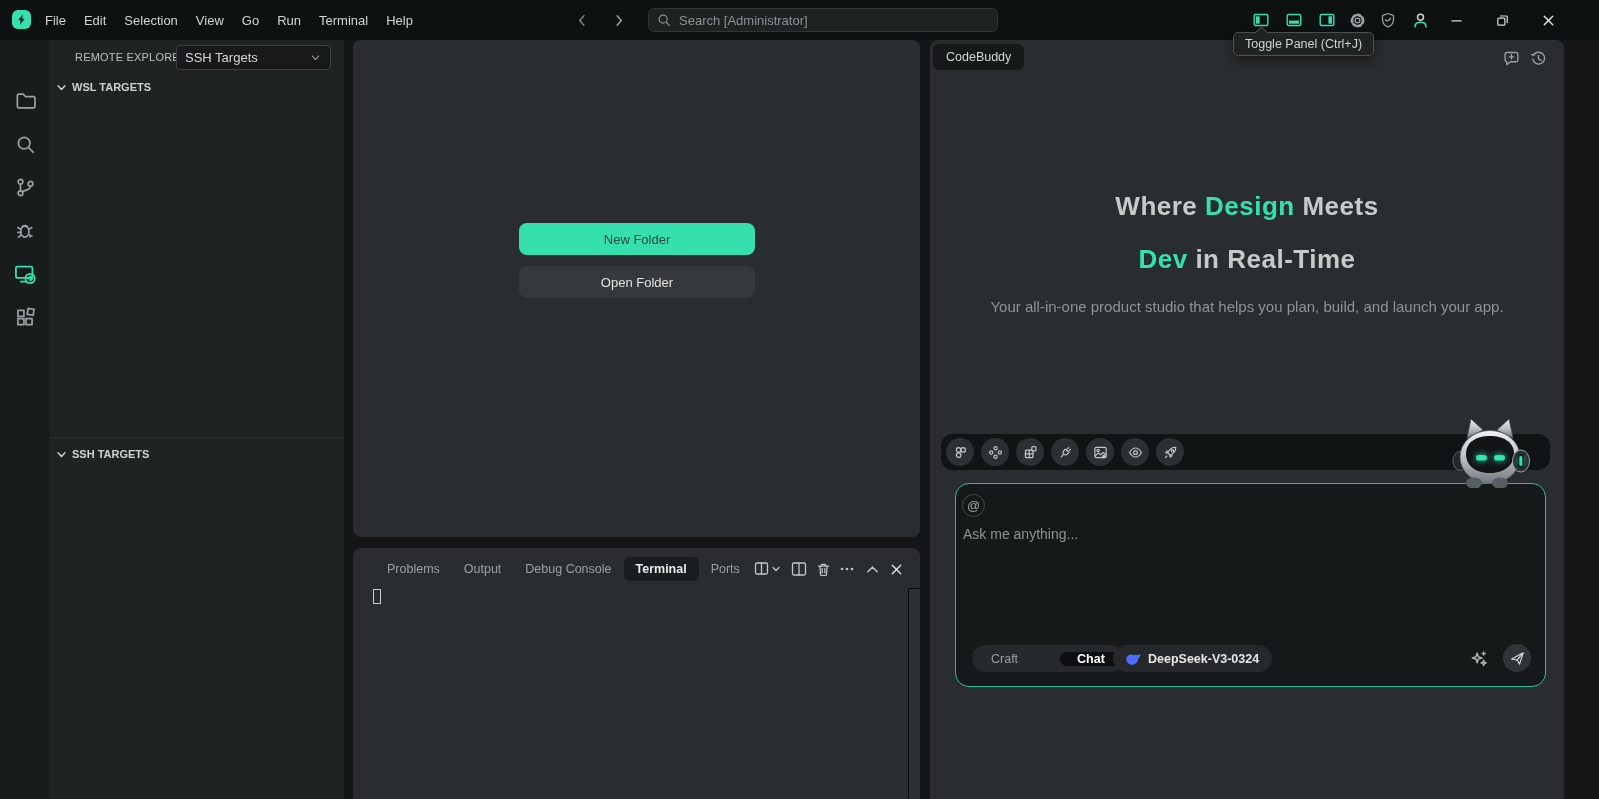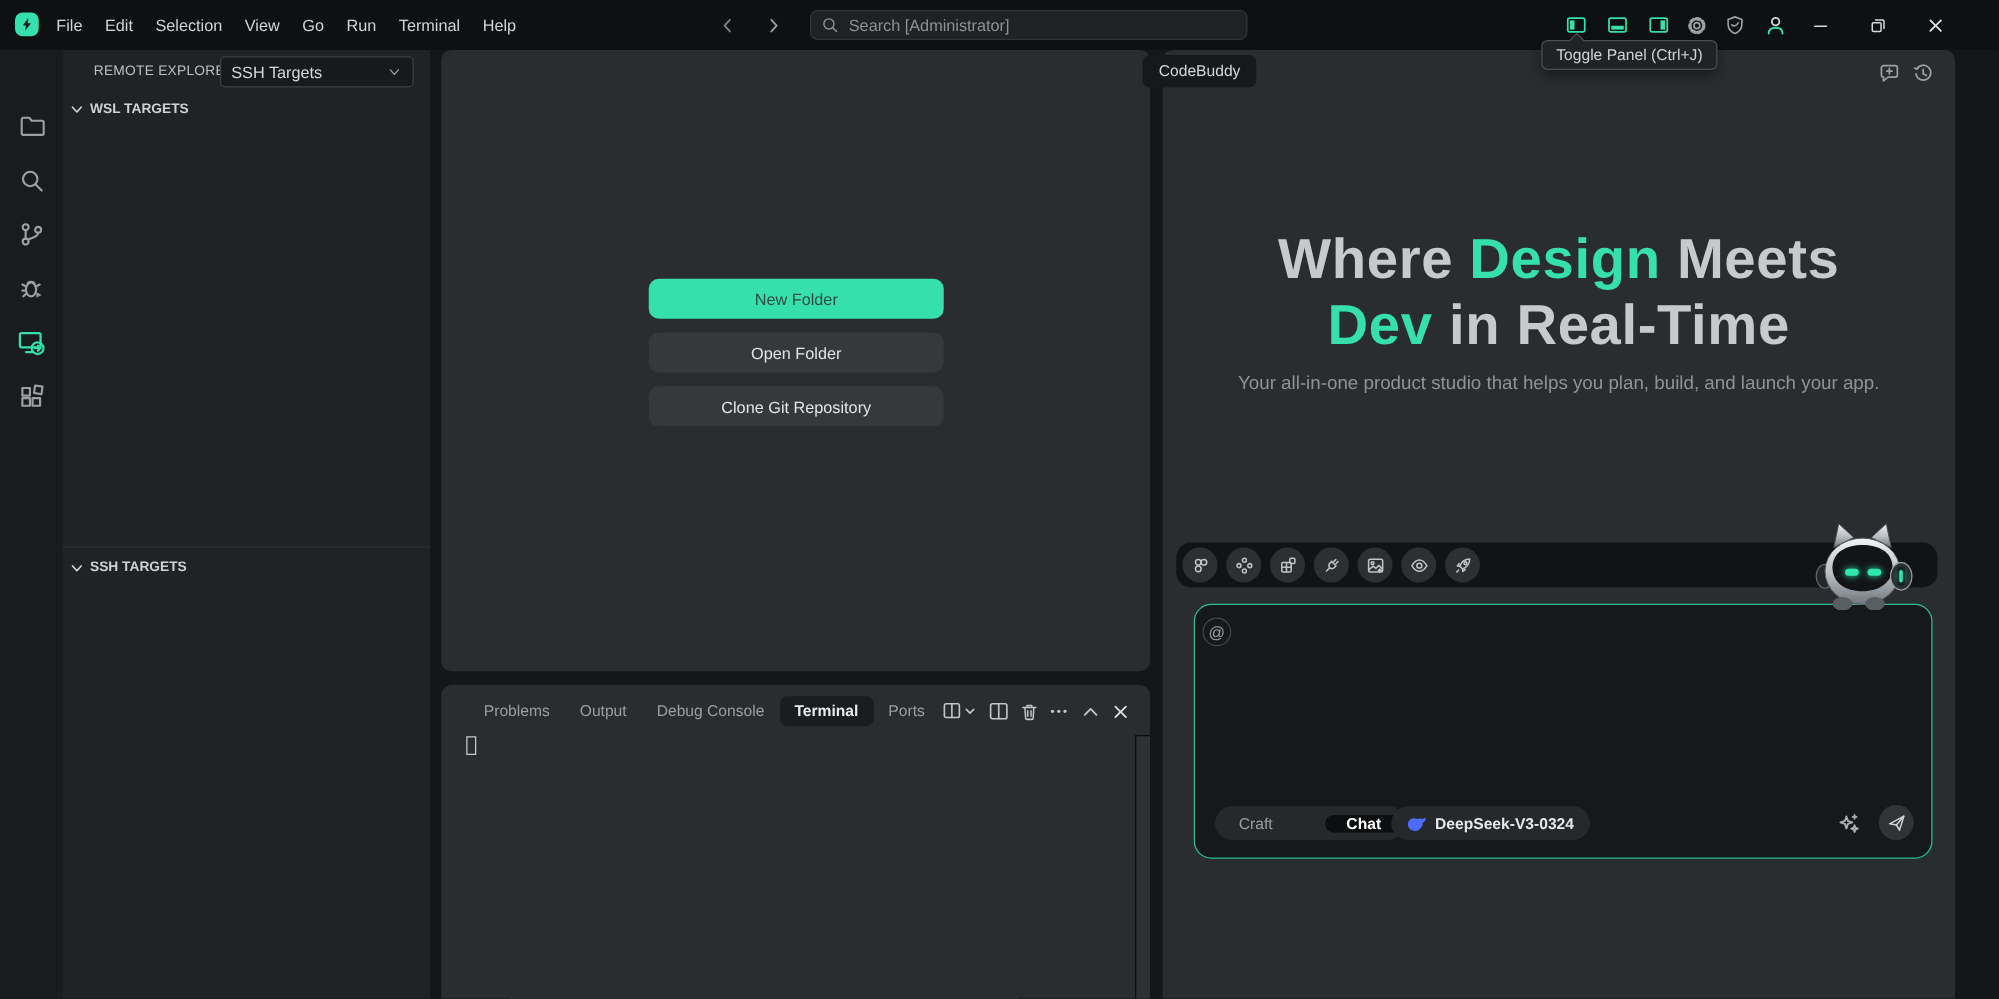--- a/index.html
+++ b/index.html
@@ -44,23 +44,23 @@
   .bottompanel{left:353px;top:548px;width:567px;height:251px;background:#2a2d2f;border-radius:8px 8px 0 0;}
   .ptabs{left:375px;top:556px;height:26px;display:flex;align-items:center;gap:0;}
   .ptab{padding:5px 12px;font-size:12.5px;color:#9b9fa2;border-radius:6px;}
   .ptab.active{background:#1a1d1f;color:#e8eaeb;font-weight:bold;}
   .pact{top:559px;width:20px;height:20px;display:flex;align-items:center;justify-content:center;}
   .cursorbox{left:373px;top:589px;width:8px;height:15px;border:1.5px solid #c9cccd;}
   .scrollgutter{left:908px;top:588px;width:12px;height:211px;background:#2e3133;border-left:1px solid #0b0d0e;border-top:1px solid #0b0d0e;}
 
   
   .rightpanel{left:930px;top:40px;width:634px;height:759px;background:#2a2d2f;border-radius:8px 8px 0 0;}
-  .cb-tab{left:914px;top:44px;height:26px;padding:0 13px;background:#161919;border-radius:6px;display:flex;align-items:center;font-size:12.5px;color:#d4d7d8;}
+  .cb-tab{left:933px;top:44px;height:26px;padding:0 13px;background:#161919;border-radius:6px;display:flex;align-items:center;font-size:12.5px;color:#d4d7d8;}
   .cb-topic{top:49px;width:18px;height:18px;display:flex;align-items:center;justify-content:center;}
-  .hl{left:930px;top:180px;width:634px;text-align:center;font-family:"DejaVu Sans",sans-serif;font-weight:bold;font-size:45px;line-height:53px;color:#c7cacb;letter-spacing:.5px;}
+  .hl{left:930px;top:180px;width:634px;text-align:center;font-family:"DejaVu Sans",sans-serif;font-weight:bold;font-size:26px;line-height:53px;color:#c7cacb;letter-spacing:.5px;}
   .hl span{white-space:pre-wrap;}
   .hl .tl{color:var(--accent);}
   .subtitle{left:930px;top:298px;width:634px;text-align:center;font-size:15px;color:#8e9396;}
   .toolbar{left:941px;top:434px;width:609px;height:36px;background:#111415;border-radius:12px;display:flex;align-items:center;padding:0 5px;gap:7px;}
   .tbtn{width:28px;height:28px;border-radius:50%;background:#2c3032;display:flex;align-items:center;justify-content:center;}
   .mascot{left:1443px;top:416px;z-index:5;}
   .mascot .glow{filter:drop-shadow(0 0 3px #2ee6ae);}
 
   .chatbox{left:955px;top:483px;width:591px;height:204px;background:#16191a;border:1px solid #2bbd93;border-radius:14px;}
   .at-btn{left:962px;top:494px;width:23px;height:23px;border-radius:50%;border:1px solid #43484b;color:#9ba0a2;font-size:13px;display:flex;align-items:center;justify-content:center;}
@@ -242,21 +242,20 @@
       <svg width="11" height="11" viewBox="0 0 16 16" class="ic" style="stroke:#cfd2d3;stroke-width:2;">
           <polyline points="3,5.5 8,11 13,5.5"></polyline>
         </svg>
       <span>SSH TARGETS</span>
     </div>
   </div>
 
   <div class="abs editorpanel">
     <button class="abs welc-btn welc-sec" style="left:166px;top:226px;">Open Folder</button>
     <button class="abs welc-btn welc-primary" style="left:166px;top:183px;">New Folder</button>
-    <button class="abs welc-btn welc-sec" style="left:166px;top:269px;">Clone Git Repository</button>
   </div>
 
   <div class="abs bottompanel">
     <div class="abs ptabs" style="left:22px;top:8px;">
       <span class="ptab">Problems</span>
       <span class="ptab">Output</span>
       <span class="ptab">Debug Console</span>
       <span class="ptab active">Terminal</span>
       <span class="ptab">Ports</span>
     </div>
@@ -405,20 +404,21 @@
       <ellipse cx="78" cy="45" rx="8.5" ry="11" fill="#2a2d30" stroke="#9aa2a8" stroke-width="1"></ellipse>
       <rect x="74.5" y="37.5" width="6.5" height="15" rx="3.2" fill="#0d0f10"></rect>
       <rect class="glow" x="76.4" y="40" width="2.8" height="10" rx="1.4" fill="#2ee6ae"></rect>
       <ellipse cx="31" cy="67" rx="8" ry="5.5" fill="#585e63"></ellipse>
       <ellipse cx="57" cy="67" rx="8" ry="5.5" fill="#585e63"></ellipse>
     </svg>
   </div>
 
   <div class="abs chatbox"></div>
   <div class="abs at-btn">@</div>
+  <div class="abs chat-ph">Ask me anything...</div>
 
   <div class="abs seg">
     <span class="off">Craft</span>
     <span class="on">Chat</span>
   </div>
   <div class="abs modelpill">
     <svg width="15" height="15" viewBox="0 0 16 16">
       <path d="M14.8 3.1 c-.15-.08-.22.07-.31.15 -.03.03-.06.06-.09.08 -.7.54-1.5.7-2.34.65 -.36-.02-.67.06-.95.28 -.54-.34-1.1-.42-1.7-.3 -.28.05-.56.17-.8.33 -.1.07-.18.07-.29.02 C7.1 3.8 5.9 3.5 4.6 3.66 2.2 3.96.5 5.8.3 8.2.1 10.7 1.6 12.9 4 13.7c1.6.54 3.2.44 4.7-.34 2.3-1.2 3.5-3.1 3.7-5.6.02-.3.1-.5.35-.67 1-.68 1.8-1.6 2.1-2.8.06-.24.14-.5 0-.73 -.1-.2-.25-.3-.35-.46z" fill="#4d6bfe" transform="scale(1.05)"></path>
     </svg>
     <span>DeepSeek-V3-0324</span>

